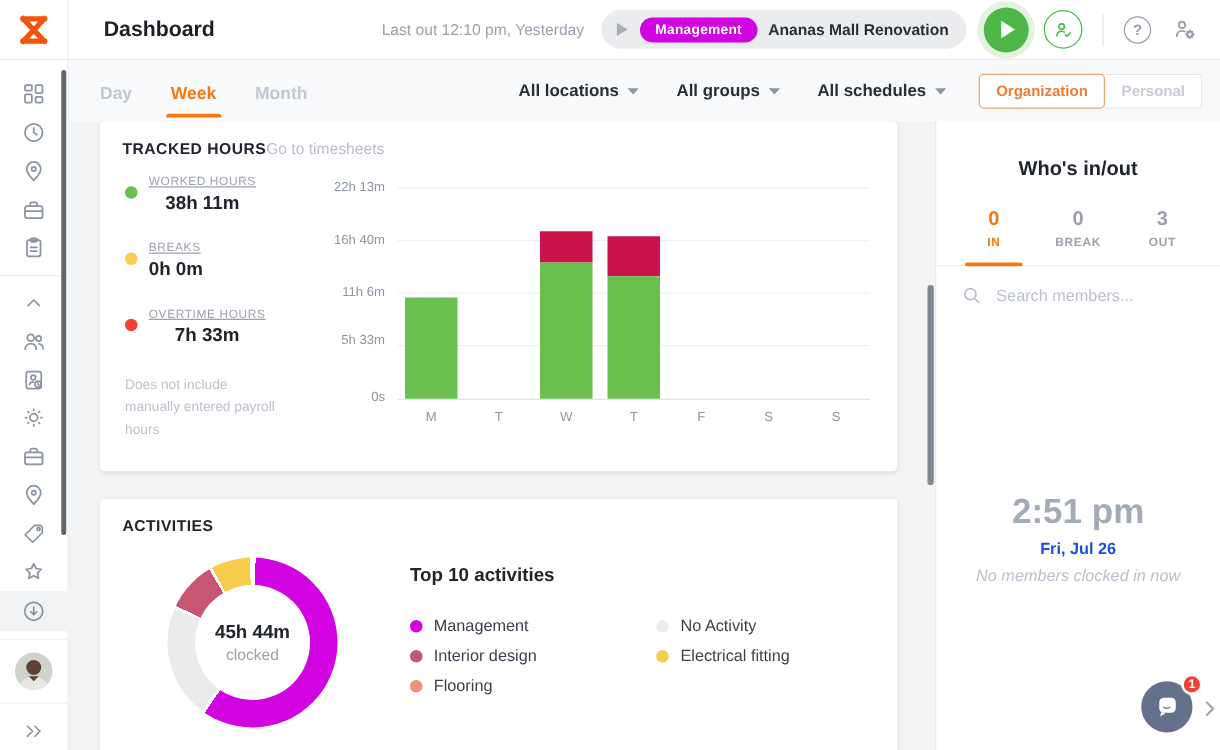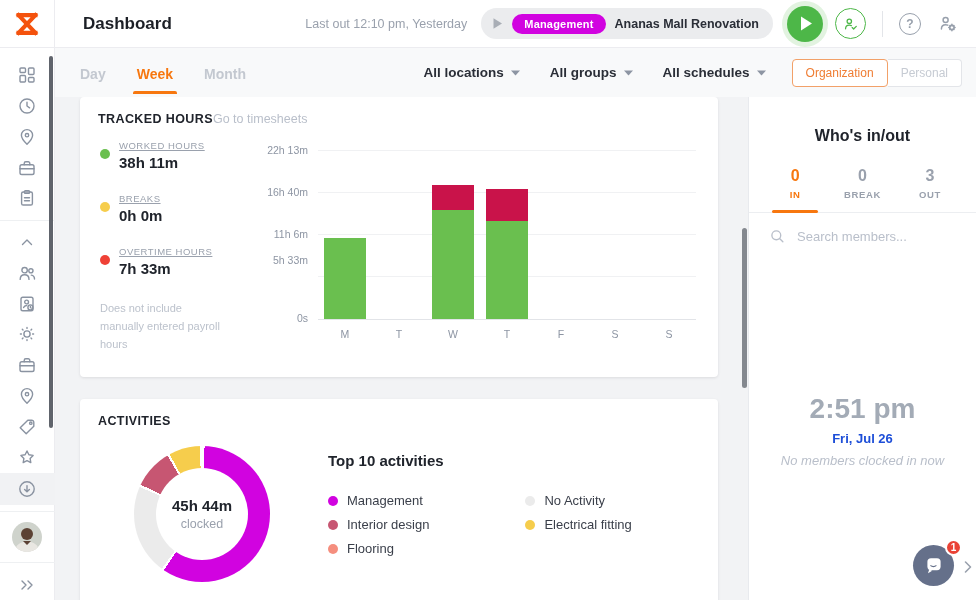--- a/index.html
+++ b/index.html
@@ -39,41 +39,41 @@
   .main-col { flex:1; min-width:0; display:flex; flex-direction:column; }
   
   .filterbar { height:49px; background:#f8f9fa; display:flex; align-items:center; padding:0 8px 0 23px; flex-shrink:0; }
   .fb-tabs { display:flex; gap:27px; }
   .fb-tab { font-size:14px; font-weight:bold; color:#c3c8d0; padding:14px 2px 12px; position:relative; cursor:pointer; }
   .fb-tab.active { color:#f7770f; }
   .fb-tab.active::after { content:''; position:absolute; left:-2px; right:-2px; bottom:0; height:3px; background:#f7770f; border-radius:2px 2px 0 0; }
   .fb-dropdowns { display:flex; gap:30px; margin-left:auto; }
   .fb-dd { display:flex; align-items:center; gap:7px; cursor:pointer; font-size:13.5px; font-weight:bold; color:#2a2e37; }
   .fb-scope { display:flex; margin-left:26px; margin-right:6px; }
-  .scope-btn { font-size:12px; font-weight:normal; padding:6px 13px; background:#fff; border:1px solid #e3e5e9; color:#c6cbd3; cursor:pointer; }
+  .scope-btn { font-size:12px; font-weight:bold; padding:6px 13px; background:#fff; border:1px solid #e3e5e9; color:#c6cbd3; cursor:pointer; }
   .scope-btn:first-child { border-radius:4px 0 0 4px; }
   .scope-btn:last-child { border-radius:0 4px 4px 0; }
   .scope-btn + .scope-btn { border-left-width:0; }
   .scope-btn.active { color:#ef7d33; border:1px solid #f2a169; border-radius:4px; position:relative; z-index:1; }
   
   .content-row { flex:1; display:flex; min-height:0; }
   .main-content { flex:1; background:#f2f3f5; padding:0 30px 0 25px; overflow:hidden; position:relative; }
   .mc-scroll { position:absolute; right:1px; top:131px; width:5px; height:160px; background:#84888f; border-radius:3px; }
   .card { background:#fff; border-radius:4px; box-shadow:0 1px 3px rgba(20,24,31,.10); padding:15px 18px; }
   .card-head { display:flex; align-items:center; }
   .card-title { font-size:12.5px; font-weight:bold; color:#20242c; letter-spacing:.4px; }
   .card-link { font-size:12.5px; color:#b9bfca; cursor:pointer; }
   
   .tracked-card { height:280px; }
   .tracked-body { display:flex; margin-top:14px; }
   .legend-col { width:152px; padding-left:2px; flex-shrink:0; }
   .tl-item { display:flex; align-items:flex-start; margin-bottom:22px; }
   .tl-dot { width:10px; height:10px; border-radius:50%; margin-top:9px; margin-right:9px; flex-shrink:0; }
   .tl-label { font-size:9.5px; color:#9aa1ad; letter-spacing:.5px;text-decoration:underline; }
-  .tl-value { font-size:15px; font-weight:bold; color:#20242c; margin-top:3px; }
+  .tl-value { font-size:15px; font-weight:bold; color:#20242c; margin-top:3px;text-align:center; }
   .tracked-note { margin-top:14px; width:126px; font-size:11px; color:#bcc2cc; line-height:1.65; }
   .chart-wrap { flex:1; padding-left:68px; padding-top:12px; padding-right:4px; }
   .plot { position:relative; height:168px; border-bottom:1px solid #e2e4e8; }
   .gridline { position:absolute; left:0; right:0; height:1px; background:#f0f1f3; }
   .ytick { position:absolute; left:-72px; width:62px; text-align:right; font-size:10.5px; color:#8d95a3; }
   .bar-slot { position:absolute; bottom:0; width:14.285%; height:100%; }
   .bar { position:absolute; bottom:0; left:50%; transform:translateX(-50%); width:42px; display:flex; flex-direction:column; }
   .bar .seg { width:100%; }
   .xlabel { position:absolute; top:calc(100% + 9px); width:100%; text-align:center; font-size:10.5px; color:#8d95a3; }
   
@@ -350,21 +350,21 @@
                     <div class="tl-label">OVERTIME HOURS</div>
                     <div class="tl-value">7h 33m</div>
                   </div>
                 </div>
                 <div class="tracked-note">Does not include manually entered payroll hours</div>
               </div>
             <div class="chart-wrap">
               <div class="plot">
                   <div class="ytick" style="bottom: -5px;">0s</div>
                   <div class="gridline" style="bottom: 41.9981px;"></div>
-                  <div class="ytick" style="bottom: 53px;">5h 33m</div>
+                  <div class="ytick" style="bottom: 41px;">5h 33m</div>
                   <div class="gridline" style="bottom: 83.9962px;"></div>
                   <div class="ytick" style="bottom: 78.9962px;">11h 6m</div>
                   <div class="gridline" style="bottom: 126.002px;"></div>
                   <div class="ytick" style="bottom: 121.002px;">16h 40m</div>
                   <div class="gridline" style="bottom: 168px;"></div>
                   <div class="ytick" style="bottom: 163px;">22h 13m</div>
                   <div class="bar-slot" style="left: 0%;">
                     <div class="bar">
                       <div class="seg" style="height: 81.2891px; background: rgb(106, 191, 79);"></div>
                     </div>

